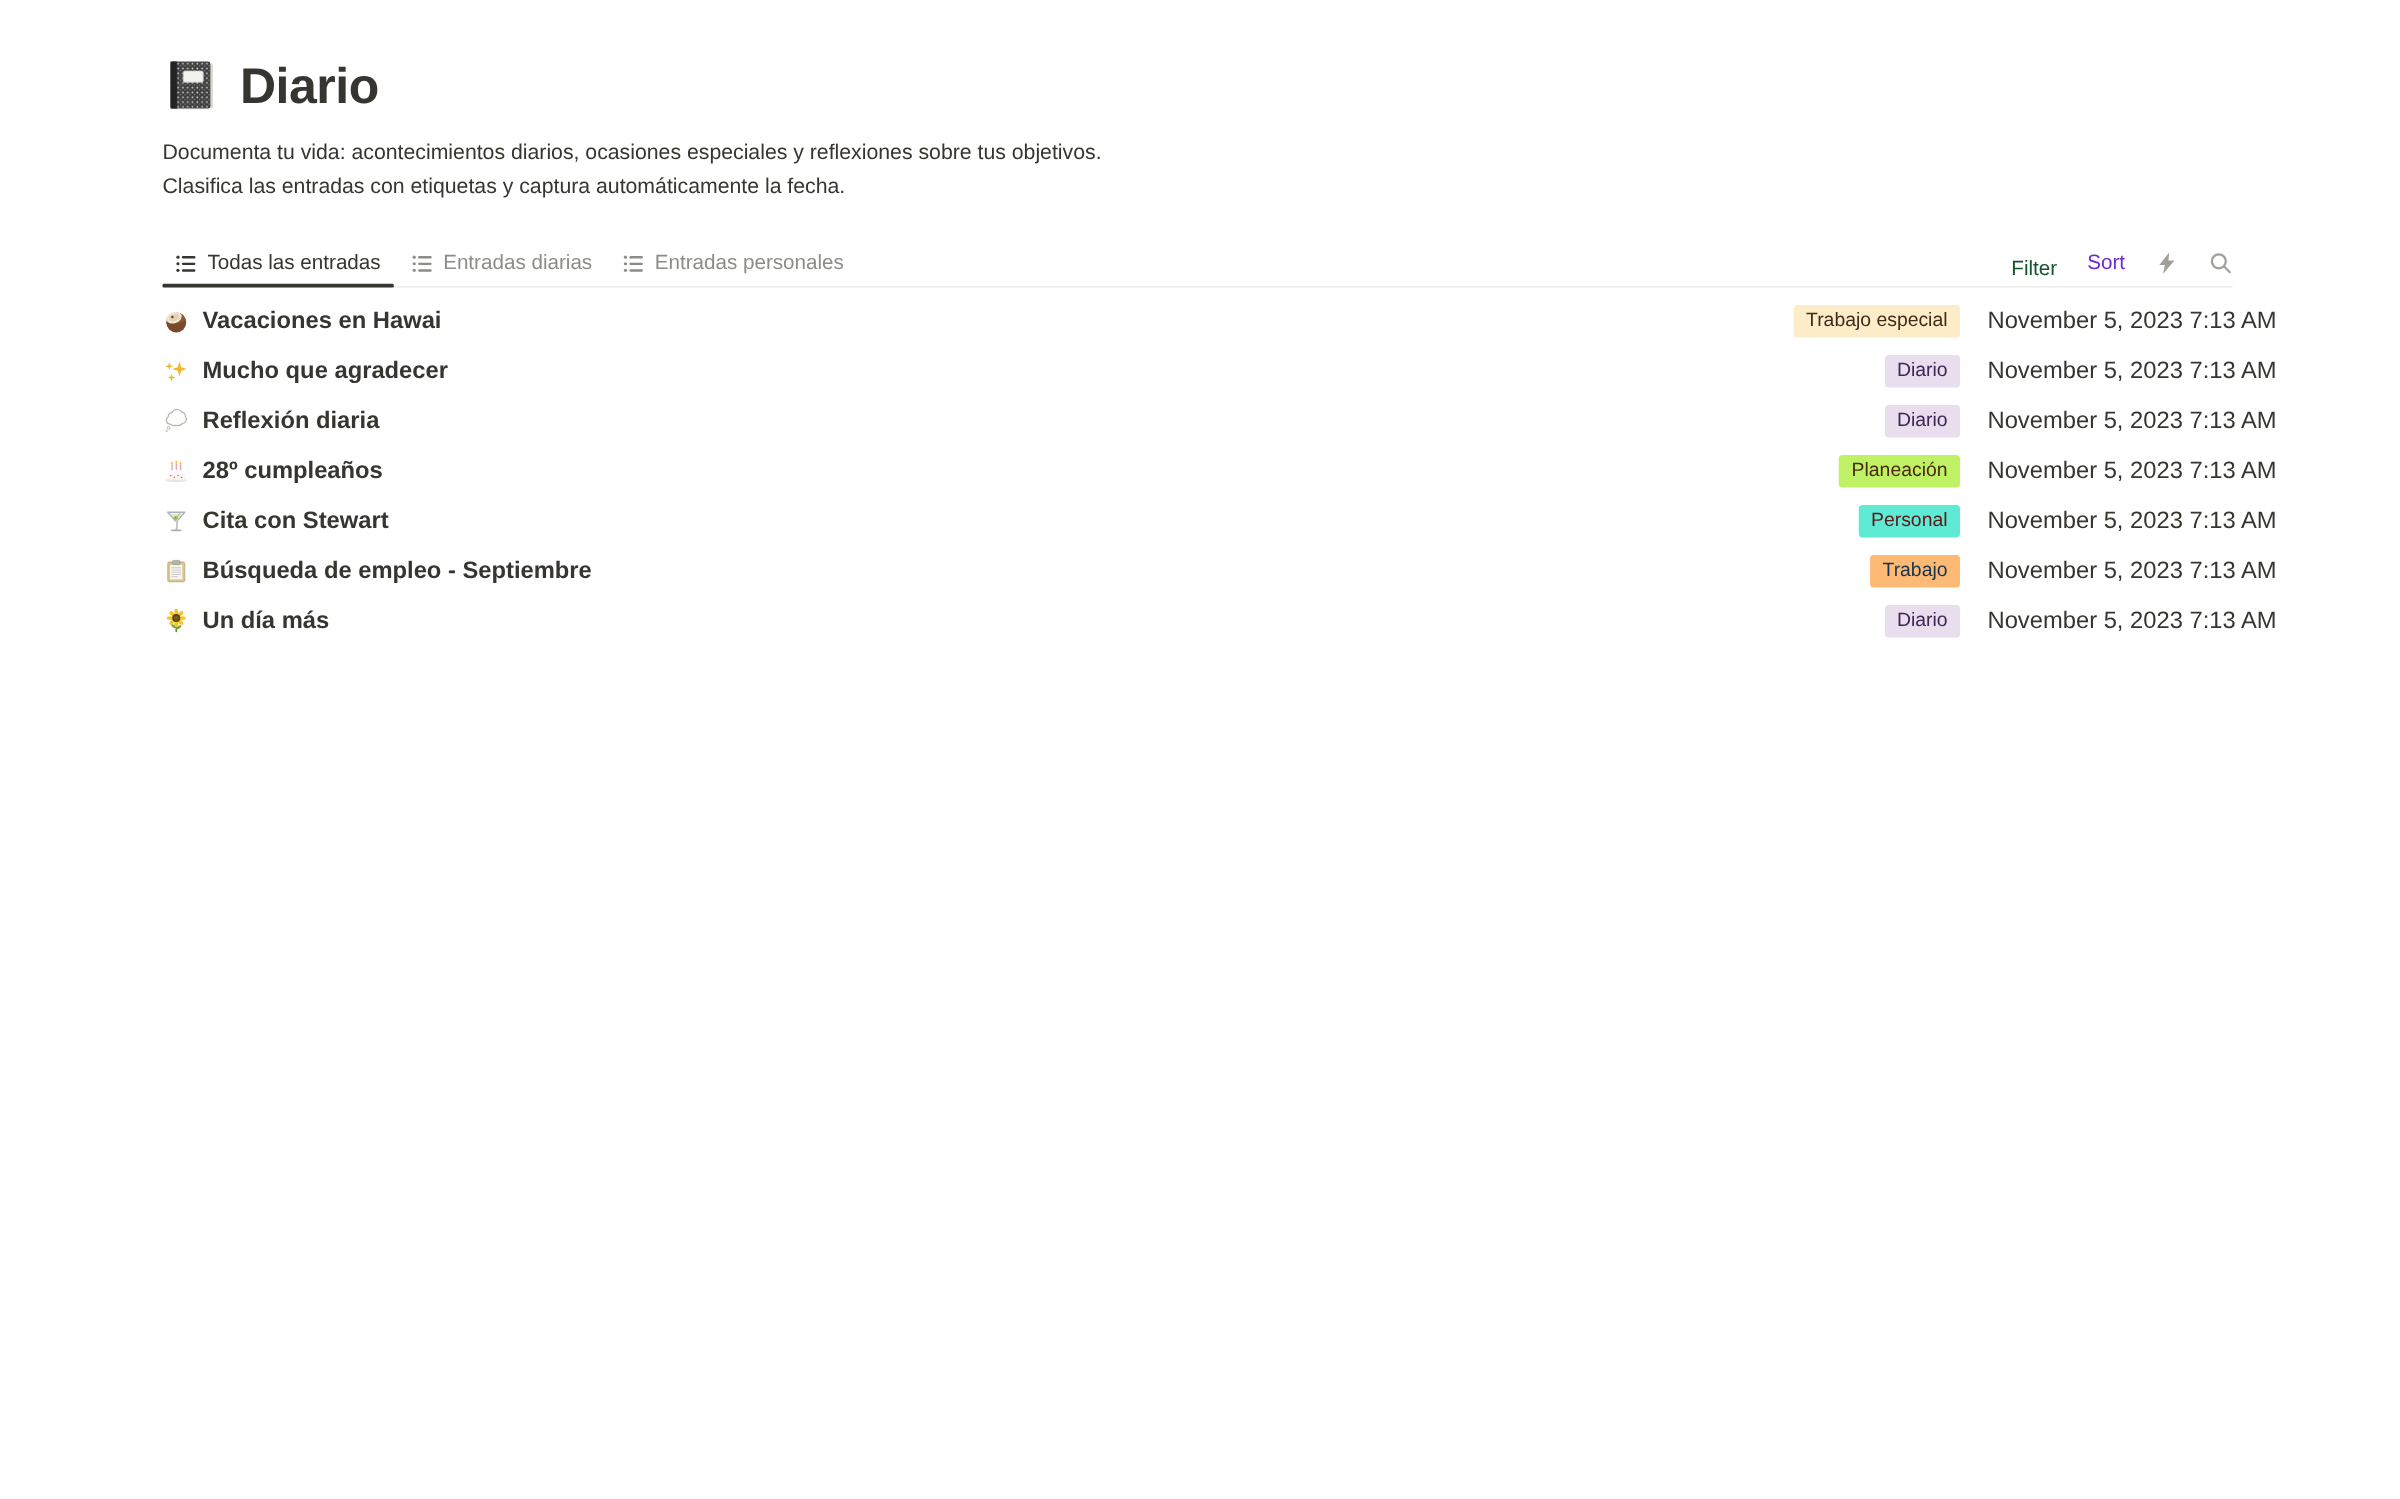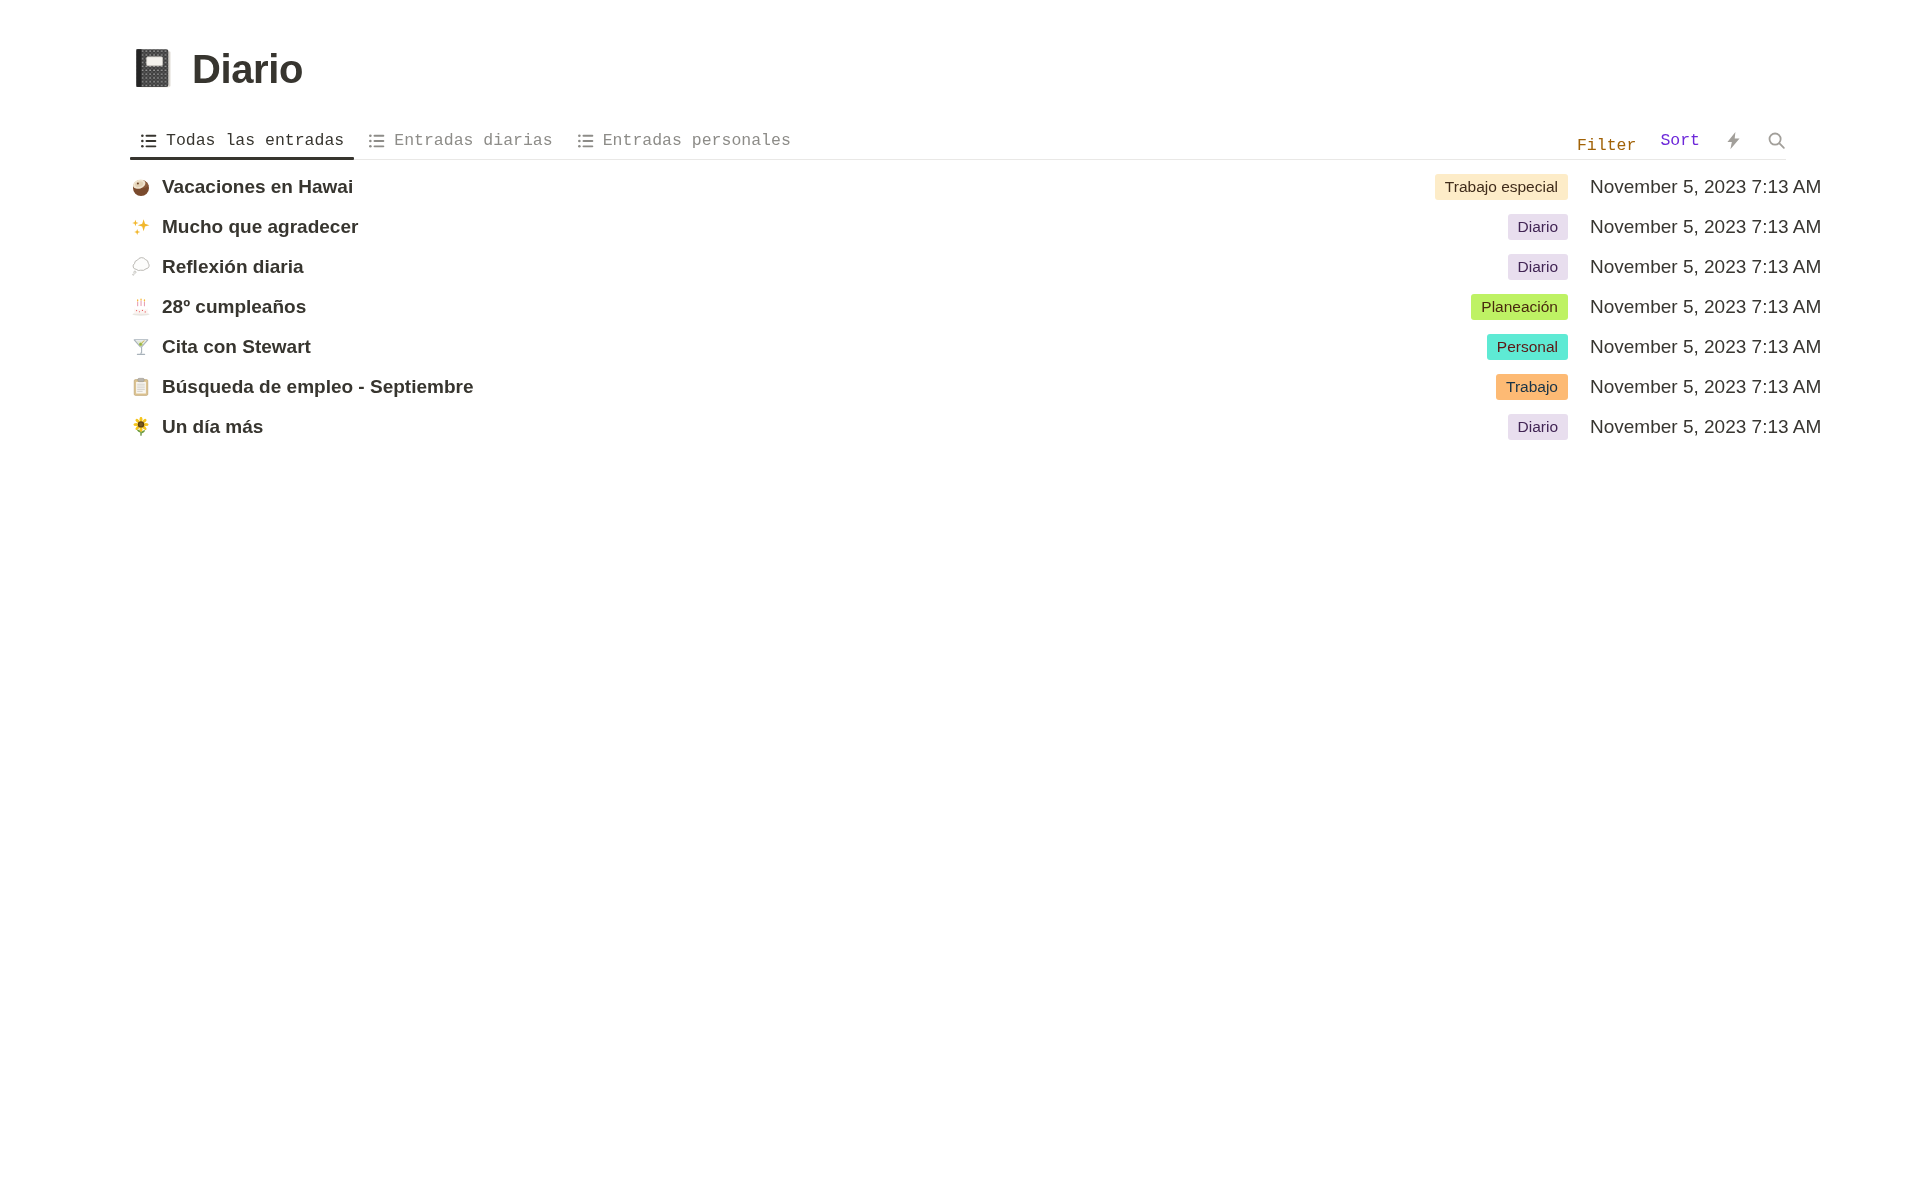--- a/index.html
+++ b/index.html
@@ -19,37 +19,37 @@
   .page-icon svg { width: 46px; height: 46px; display: block; }
   .page-title { font-size: 40px; font-weight: 700; margin: 0; letter-spacing: -0.4px; }
 
   
   .desc { margin-top: 16px; font-size: 17px; line-height: 27px; }
   .note { margin-top: 26px; font-size: 17px; line-height: 27px; }
 
   
   .tabbar {
     margin-top: 30px; display: flex; align-items: stretch;
-    border-bottom: 1px solid #e9e8e6; height: 38px; font-family: Liberation Mono, monospace;
+    border-bottom: 1px solid #e9e8e6; height: 38px;
   }
   .tab {
     display: flex; align-items: center; gap: 8px;
     padding: 0 10px; margin-right: 4px;
     font-size: 16.5px; color: #8d8c88; cursor: pointer; position: relative;
     white-space: nowrap;
   }
   .tab svg { width: 18px; height: 18px; flex: none; }
   .tab.active { color: #37352f; font-weight: 500; }
   .tab.active::after {
     content: ""; position: absolute; left: 0; right: 0; bottom: -1px;
     height: 3px; background: #37352f; border-radius: 1px;
   }
   .toolbar { margin-left: auto; display: flex; align-items: center; gap: 24px; }
   .toolbar-btn { font-size: 16.5px; cursor: pointer; white-space: nowrap; }
-  .toolbar-btn.filter { color: #a16207; margin-top: 10px; }
+  .toolbar-btn.filter { color: #14532d; margin-top: 10px; }
   .toolbar-icon { width: 19px; height: 19px; cursor: pointer; display: flex; align-items: center; }
   .toolbar-icon svg { width: 19px; height: 19px; }
 
   
   .list { margin-top: 7px; }
   .row { display: flex; align-items: center; height: 40px; cursor: pointer; }
   .row-icon { width: 22px; margin-right: 10px; display: flex; justify-content: center; flex: none; }
   .row-icon svg { width: 20px; height: 20px; display: block; }
   .row-title { font-size: 19px; font-weight: 700; white-space: nowrap; }
   .tag-cell { margin-left: auto; display: flex; justify-content: flex-end; }
@@ -180,20 +180,24 @@
 
   <div class="page-header">
     <div class="page-icon">
       <svg viewBox="0 0 36 36">
           <use href="#icon-notebook"></use>
         </svg>
     </div>
     <h1 class="page-title">Diario</h1>
   </div>
 
+  <div class="desc">
+    <div>Documenta tu vida: acontecimientos diarios, ocasiones especiales y reflexiones sobre tus objetivos.</div>
+    <div>Clasifica las entradas con etiquetas y captura automáticamente la fecha.</div>
+  </div>
 
 
   <div class="tabbar">
     <div class="tab active">
       <svg viewBox="0 0 16 16" fill="currentColor">
           <use href="#icon-listview"></use>
         </svg>
       <span>Todas las entradas</span>
     </div>
     <div class="tab">

